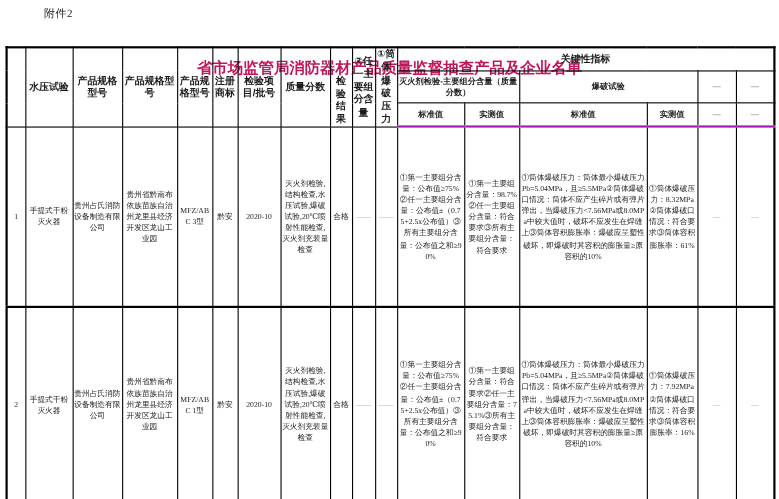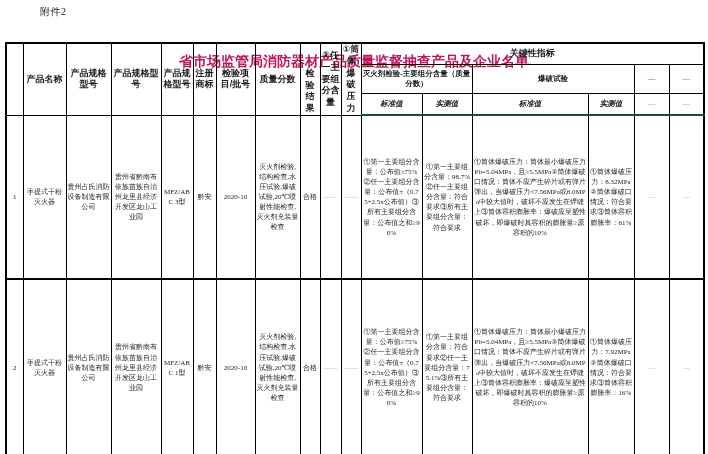--- a/index.html
+++ b/index.html
@@ -41,21 +41,21 @@
   tr.hband td {
     font-family:"Liberation Sans","DejaVu Sans",sans-serif;
     font-weight:bold;
     font-size:7.5px;
     line-height:1.3;
   }
   tr.hband1 { height:19px; }
   tr.hband1 td { font-size:9px; }
   tr.hband2 { height:26px; }
   tr.hband3 { height:19px; }
-  tr.hband3 td { border-bottom:2px solid #14532d;font-style:italic; }
+  tr.hband3 td { border-bottom:2px solid #a21caf; }
   tr.datarow1 { height:164px; }
   tr.datarow2 { height:177px; border-top:2px solid #000; }
   td.long { text-align:left; }
   td.dash, span.dash { color:#a8a8a8; }
   .vstack { display:inline-block; width:9px; word-break:break-all;margin-top:24px; }
   .vstack1 { display:inline-block; width:8px; word-break:break-all;margin-left:38px; }
 </style>
 </head>
 <body>
 
@@ -79,21 +79,21 @@
     <col style="width:50px">
       <col style="width:116px">
       <col style="width:46px">
       <col style="width:35px">
       <col style="width:35px">
   </colgroup>
 
   <tbody>
       <tr class="hband hband1">
     <td rowspan="3"><span class="vstack1">序号</span></td>
-    <td rowspan="3">产品名称</td>
+    <td rowspan="3">水压试验</td>
     <td rowspan="3">产品规格型号</td>
     <td rowspan="3">产品规格型号</td>
     <td rowspan="3">产品规格型号</td>
     <td rowspan="3">注册商标</td>
     <td rowspan="3">检验项目/批号</td>
     <td rowspan="3">质量分数</td>
     <td rowspan="3"><span class="vstack">检验结果</span></td>
     <td rowspan="3">②任一主要组分含量</td>
     <td rowspan="3">①筒体爆破压力</td>
     <td colspan="6">关键性指标</td>

